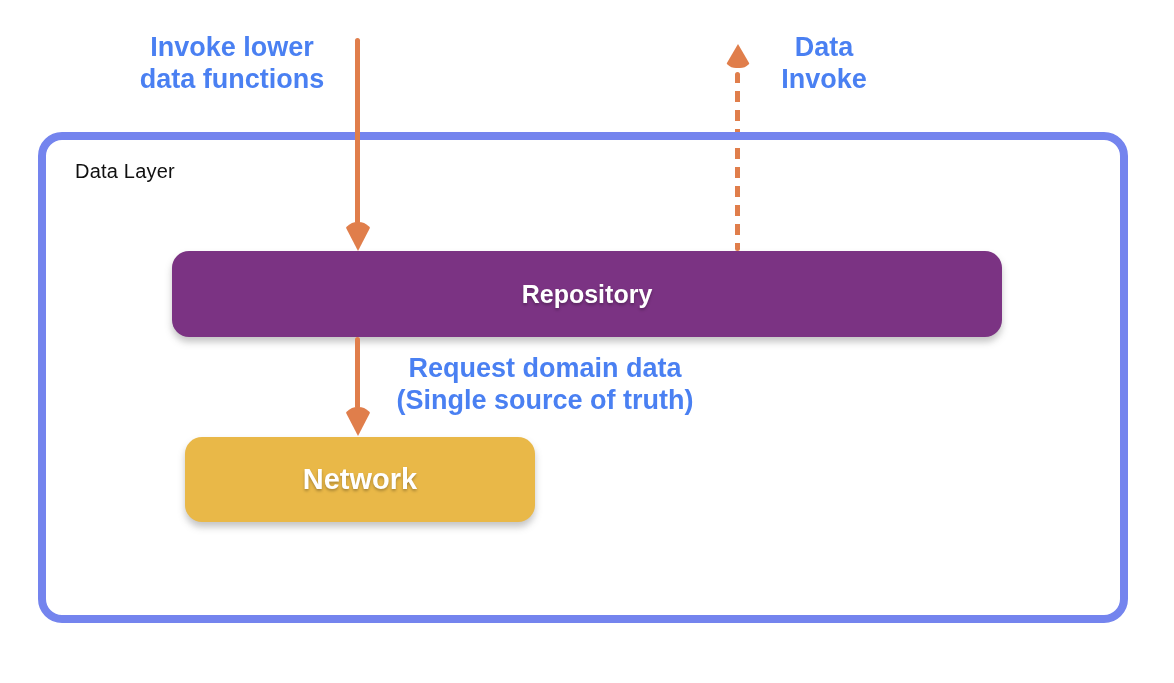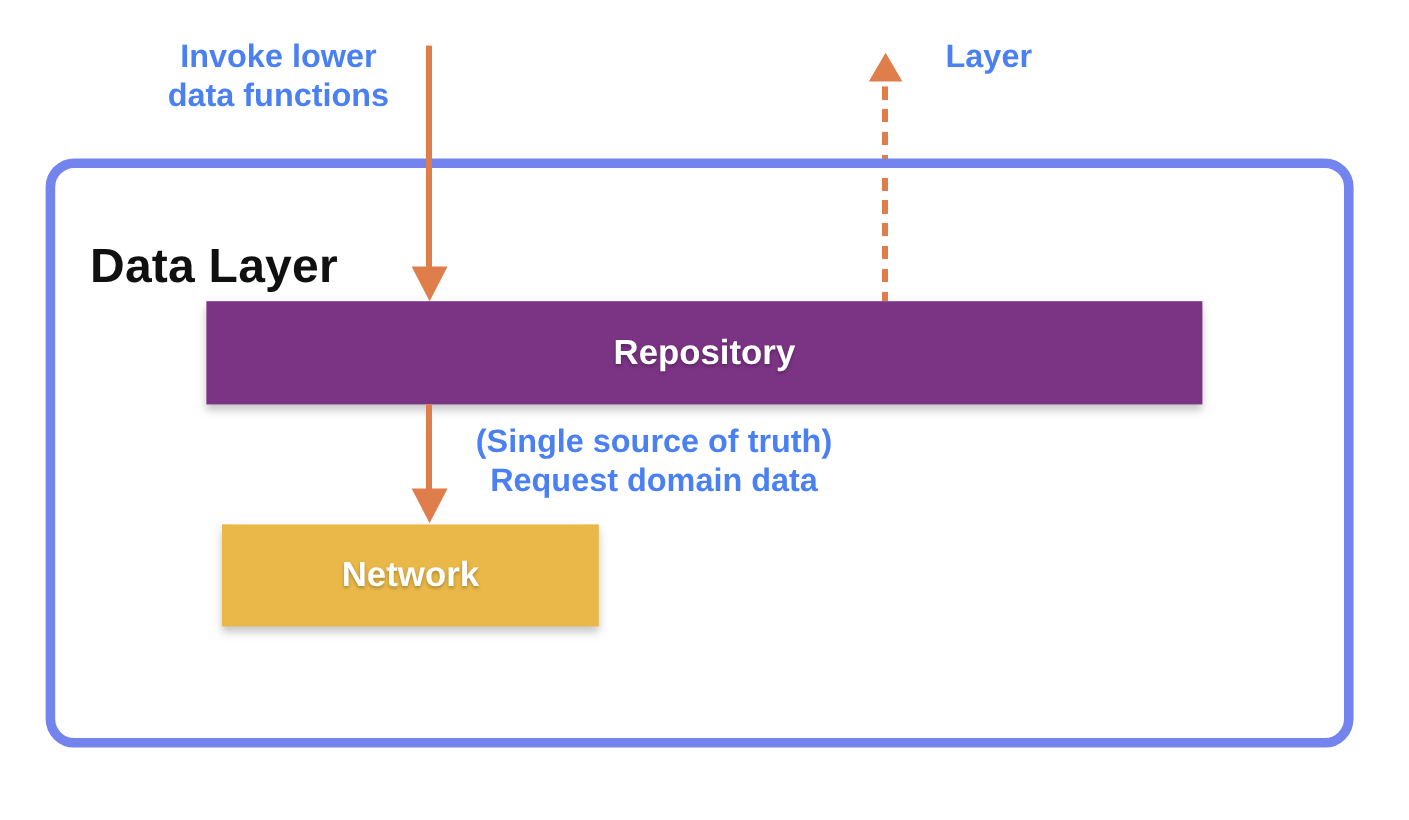--- a/index.html
+++ b/index.html
@@ -1,15 +1,15 @@
 <!DOCTYPE html>
 <html><head>
 <meta charset="utf-8">
 <style>
-  * { margin: 0; padding: 0; box-sizing: border-box; }
+  * { margin: 0; padding: 0; box-sizing: border-box; border-radius: 17px; }
   html, body { background: #ffffff; }
   body {
     font-family: "Liberation Sans", "DejaVu Sans", sans-serif;
     font-weight: 700;
   }
   .canvas {
     position: relative;
     width: 1174px;
     height: 683px;
     background: #ffffff;
@@ -22,49 +22,48 @@
     left: 38px; top: 132px;
     width: 1090px; height: 491px;
     border: 8px solid #7484ee;
     border-radius: 24px;
     background: transparent;
     z-index: 2;
   }
   .data-layer-title {
     position: absolute;
     left: 75px; top: 160px;
-    font-size: 40px;
-    font-weight: 700;
+    font-size: 20px;
+    font-weight: 400;
     color: #101010;
     letter-spacing: 0.2px;
     z-index: 4;
-    margin-top: 40px;
   }
 
   
   .node {
     position: absolute;
     display: flex;
     align-items: center;
     justify-content: center;
     color: #ffffff;
     font-weight: 700;
     text-shadow: 0 2px 3px rgba(0,0,0,0.28);
     z-index: 3;
   }
   .node-repository {
     left: 172px; top: 251px;
     width: 830px; height: 86px;
     background: #7b3383;
-    font-size: 29px;
+    font-size: 25px;
     box-shadow: 0 5px 7px rgba(90,90,90,0.35);
   }
   .node-network {
     left: 185px; top: 437px;
-    width: 314px; height: 85px;
+    width: 350px; height: 85px;
     background: #e9b848;
     font-size: 29px;
     box-shadow: 0 5px 7px rgba(90,90,90,0.35);
   }
 
   
   .arrow-line {
     position: absolute;
     width: 5px;
     background: #e07e4b;
@@ -123,38 +122,39 @@
 <body>
 
 <div class="canvas">
 
   <div class="anno anno-invoke">
     <span>Invoke lower</span>
     <span>data functions</span>
   </div>
 
   <div class="anno anno-stream">
-    <span>Layer</span>
+    <span>Data</span>
+    <span>Invoke</span>
   </div>
 
   <div class="arrow-line invoke-arrow-line"></div>
   <div class="arrow-head-down invoke-arrow-head"></div>
 
   <div class="arrow-head-up stream-arrow-head"></div>
   <div class="stream-arrow-line"></div>
 
   <div class="data-layer-box"></div>
   <div class="data-layer-title">Data Layer</div>
 
   <div class="node node-repository">Repository</div>
 
   <div class="arrow-line request-arrow-line"></div>
   <div class="arrow-head-down request-arrow-head"></div>
 
   <div class="anno anno-request">
+    <span>Request domain data</span>
     <span>(Single source of truth)</span>
-    <span>Request domain data</span>
   </div>
 
   <div class="node node-network">Network</div>
 
 
 </div>
 
 </body></html>

